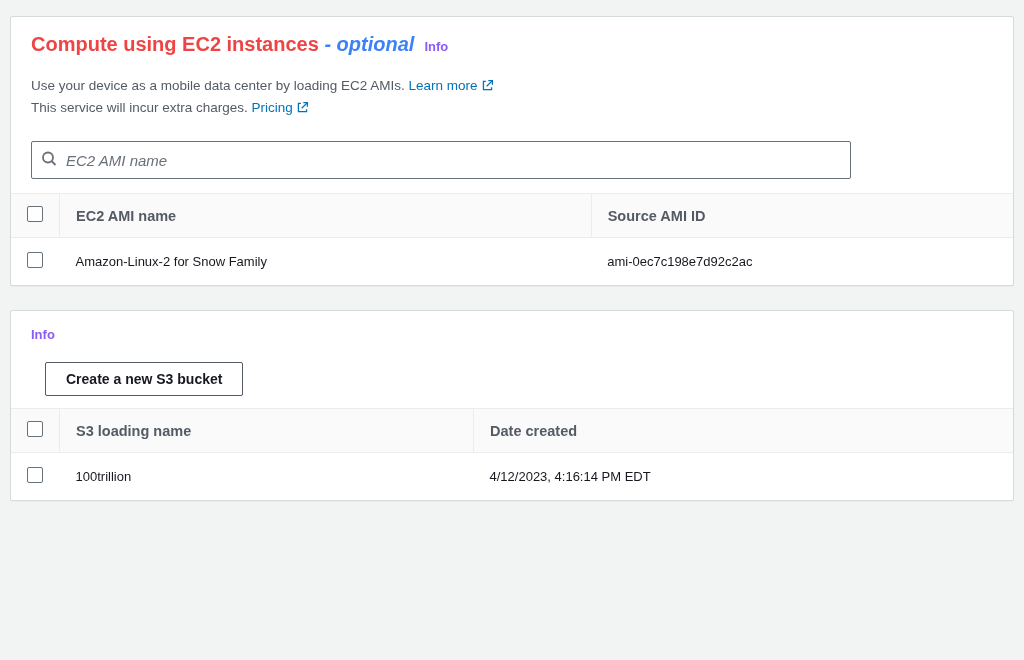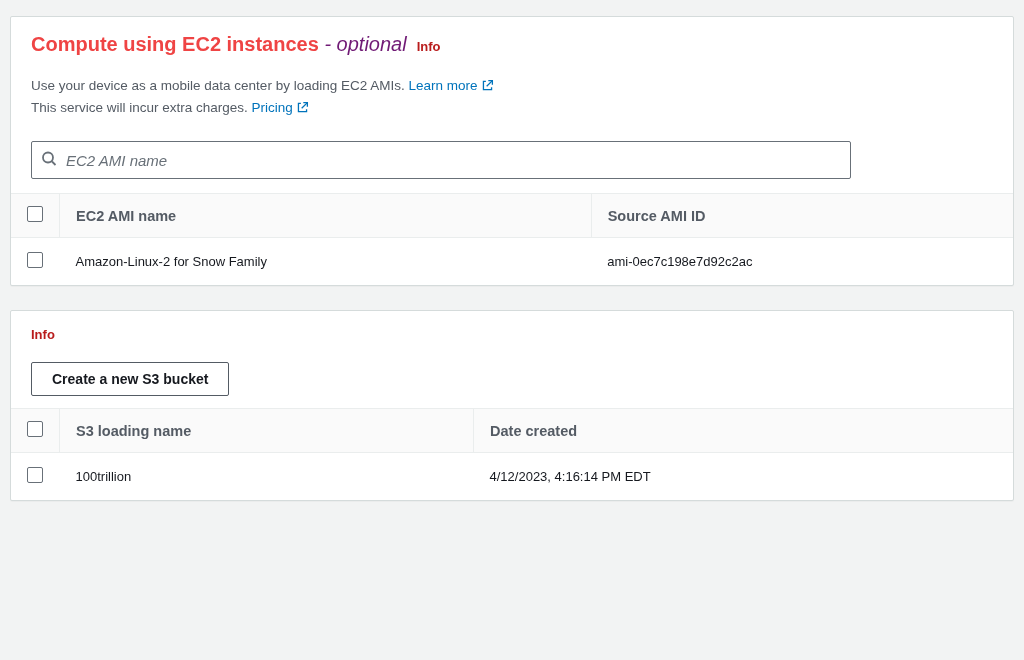--- a/index.html
+++ b/index.html
@@ -27,26 +27,26 @@
     flex-wrap: wrap;
   }
   h2 {
     font-size: 20px;
     font-weight: 700;
     color: #ef4444;
     display: inline;
   }
   .optional {
     font-style: italic;
-    font-weight: 400;
-    color: #701a75;
+    font-weight: 700;
+    color: #3b82f6;
     font-size: 20px;
   }
   .info-link {
-    color: #b91c1c;
+    color: #8b5cf6;
     font-size: 13px;
     font-weight: 600;
     cursor: pointer;
   }
   .subtext {
     color: #545b64;
     font-size: 13.5px;
     line-height: 1.45;
     margin-top: 20px;
   }
@@ -88,21 +88,21 @@
   .btn {
     display: inline-block;
     border: 1px solid #545b64;
     background: #fff;
     color: #16191f;
     font-weight: 700;
     font-size: 14px;
     padding: 8px 20px;
     border-radius: 2px;
     cursor: pointer;
-    margin: 8px 20px 12px 20px;
+    margin: 8px 20px 12px 34px;
   }
   table {
     width: 100%;
     border-collapse: collapse;
   }
   thead th {
     text-align: left;
     font-weight: 700;
     font-size: 14.5px;
     color: #545b64;

